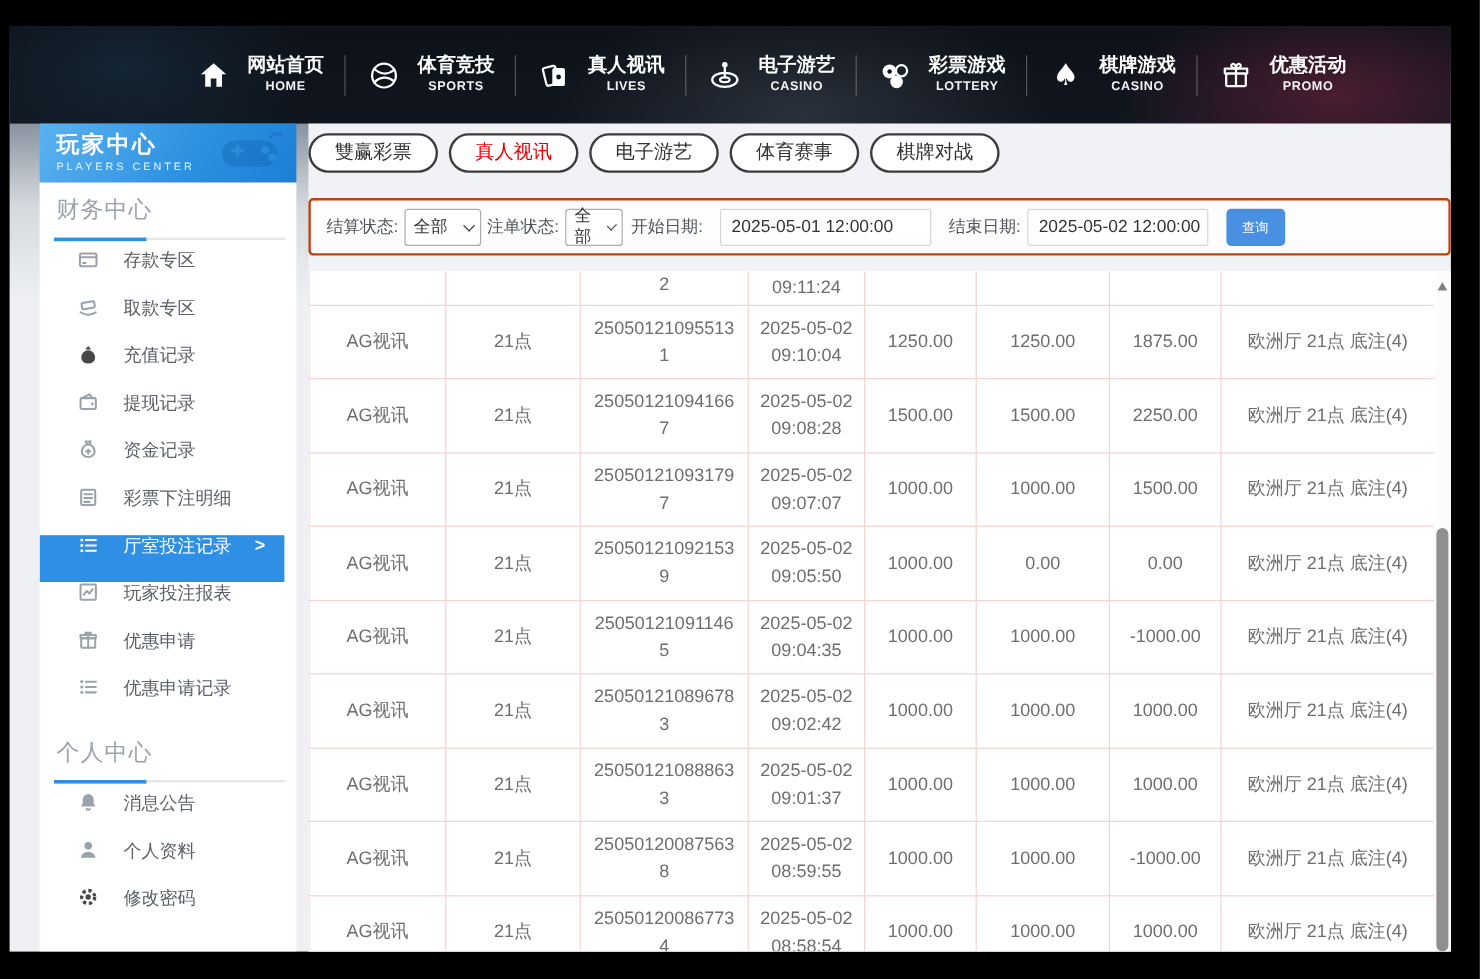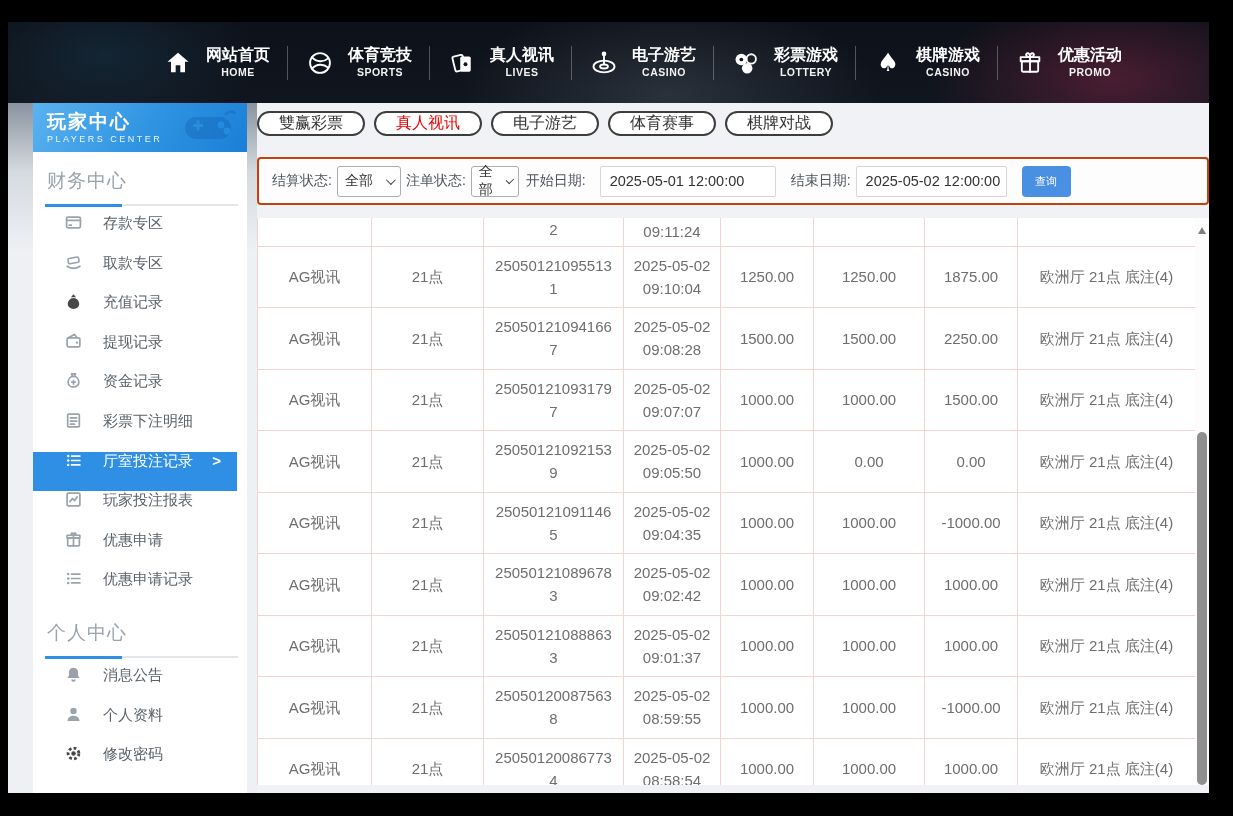--- a/index.html
+++ b/index.html
@@ -25,36 +25,36 @@
   .nicon svg { width:28px; height:28px; }
   .spade { font-family:"DejaVu Sans",sans-serif; font-size:25px; color:#fff; line-height:28px; }
 
   
   .sidebar { position:absolute; left:25px; top:81px; width:214px; bottom:0; display:flex; flex-direction:column; }
   .sb-head { height:49px; background:linear-gradient(120deg,#5ab2ef 0%,#2f93e2 55%,#1b7fd6 100%);
     padding:7px 0 0 14px; position:relative; overflow:hidden; }
   .sb-head .t1 { color:#fff; font-size:19px; font-weight:bold; letter-spacing:2px; line-height:23px; }
   .sb-head .t2 { color:#eaf5ff; font-size:9px; letter-spacing:2.5px; line-height:12px; }
   .sb-head svg.pad { position:absolute; right:8px; top:4px; opacity:.35; }
-  .sb-panel { flex:1; background:#fff; padding-top:6px; overflow:hidden; }
+  .sb-panel { flex:1; background:#fff; padding-top:0; overflow:hidden; }
   .sec-head { margin:0 9px 0 12px; padding:10px 0 12px 2px; position:relative; }
   .sec-head .st { color:#9aa3ac; font-size:19px; letter-spacing:1px; }
   .sec-head::before { content:""; position:absolute; left:0; right:0; bottom:0; height:2px; background:#e4e7ea; }
   .sec-head::after { content:""; position:absolute; left:0; bottom:-1px; width:40%; height:3px; background:#2e8fe4; }
   .sb-ul { list-style:none; margin-top:8px; }
   .sb-li { height:39.6px; display:flex; align-items:flex-start; padding-left:32px; cursor:pointer; color:#5a6168; font-size:15px; }
   .sb-li .sic { width:17px; height:17px; margin-right:21px; display:flex; align-items:center; justify-content:center; color:#9aa2ab; flex:0 0 17px; }
   .sb-li.active { background:#2e8fe4; color:#fff; margin-right:10px; padding-left:32px; position:relative; }
   .sb-li.active .sic { color:#fff; }
   .sb-li.active .chev { position:absolute; right:16px; color:#fff; font-size:15px; font-weight:bold; }
 
   
   .main { position:absolute; left:249px; top:81px; width:952px; bottom:0; background:#f0f2f5; }
   .tabs { display:flex; gap:9px; padding-top:8px; }
-  .pill { height:25px; min-width:103px; padding:0 20px; border:2px solid #3d3d3d; border-radius:17px;
+  .pill { height:33px; min-width:103px; padding:0 20px; border:2px solid #3d3d3d; border-radius:17px;
     background:#fff; font-size:16px; color:#333; display:flex; align-items:center; justify-content:center;
     cursor:pointer; font-family:inherit; }
   .pill.active { color:#e60000; }
 
   .filterbar { margin-top:21px; height:48px; background:#fdfdfe; border:2px solid #c2410c; border-radius:4px;
     display:flex; align-items:center; padding-left:13px; gap:5px; }
   .flabel { font-size:14px; color:#4f555b; white-space:nowrap; }
   .fselect { height:31px; border:1px solid #a9aeb4; border-radius:3px; background:#fff; display:flex;
     align-items:center; padding:0 7px; gap:8px; font-size:14px; color:#333; cursor:pointer; }
   .fselect.w1 { width:64px; justify-content:space-between; }

